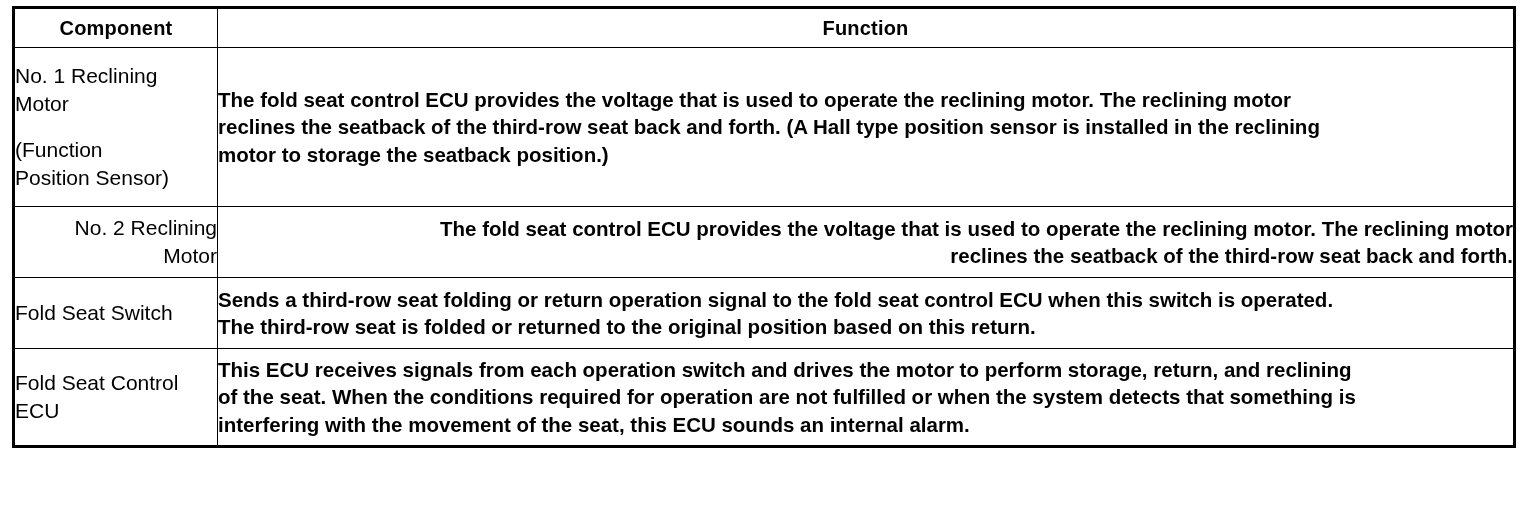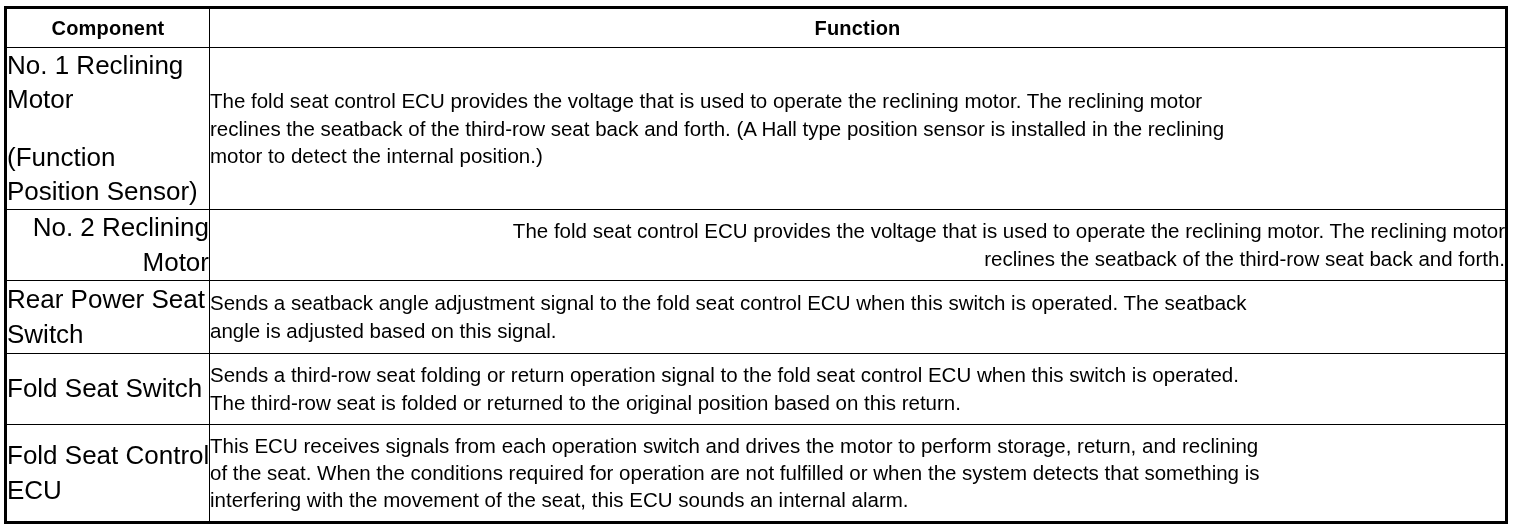--- a/index.html
+++ b/index.html
@@ -9,21 +9,21 @@
   }
   body {
     width: 1520px;
     height: 532px;
     font-family: "Liberation Sans", sans-serif;
     color: #000000;
     overflow: hidden;
   }
   .table-wrap {
     position: absolute;
-    left: 4px;
+    left: 12px;
     top: 6px;
     width: 1344px;
   }
   table.spec-table {
     border-collapse: collapse;
     table-layout: fixed;
     width: 1504px;
     border: 3px solid #000;
   }
   table.spec-table col.col-component { width: 204px; }
@@ -43,30 +43,31 @@
   th.header-cell {
     text-align: center;
     font-weight: bold;
     font-size: 20px;
     height: 38px;
     letter-spacing: 0.2px;
     padding: 2px 4px 4px 4px;
   }
 
   td.component-cell {
-    font-size: 26px;
+    font-size: 21px;
     line-height: 1.32;
     padding: 4px 5px 5px 7px;
     vertical-align: middle;
   }
   td.function-cell {
     font-size: 20.5px;
     line-height: 1.33;
     padding: 5px 8px 6px 9px;
     vertical-align: middle;
+    font-weight: bold;
   }
   td.component-cell .line,
   td.function-cell .line {
     display: block;
     white-space: nowrap;
   }
   td.component-cell .line.spacer {
     height: 0.9em;
   }
 
@@ -97,41 +98,31 @@
         <td class="component-cell">
           <span class="line">No. 1 Reclining</span>
           <span class="line">Motor</span>
           <span class="line spacer"></span>
           <span class="line">(Function</span>
           <span class="line">Position Sensor)</span>
         </td>
         <td class="function-cell">
           <span class="line">The fold seat control ECU provides the voltage that is used to operate the reclining motor. The reclining motor</span>
           <span class="line">reclines the seatback of the third-row seat back and forth. (A Hall type position sensor is installed in the reclining</span>
-          <span class="line">motor to detect the internal position.)</span>
+          <span class="line">motor to storage the seatback position.)</span>
         </td>
       </tr>
       <tr class="row-1">
         <td class="component-cell">
           <span class="line">No. 2 Reclining</span>
           <span class="line">Motor</span>
         </td>
         <td class="function-cell">
           <span class="line">The fold seat control ECU provides the voltage that is used to operate the reclining motor. The reclining motor</span>
           <span class="line">reclines the seatback of the third-row seat back and forth.</span>
-        </td>
-      </tr>
-      <tr class="row-2">
-        <td class="component-cell">
-          <span class="line">Rear Power Seat</span>
-          <span class="line">Switch</span>
-        </td>
-        <td class="function-cell">
-          <span class="line">Sends a seatback angle adjustment signal to the fold seat control ECU when this switch is operated. The seatback</span>
-          <span class="line">angle is adjusted based on this signal.</span>
         </td>
       </tr>
       <tr class="row-3">
         <td class="component-cell">
           <span class="line">Fold Seat Switch</span>
         </td>
         <td class="function-cell">
           <span class="line">Sends a third-row seat folding or return operation signal to the fold seat control ECU when this switch is operated.</span>
           <span class="line">The third-row seat is folded or returned to the original position based on this return.</span>
         </td>

